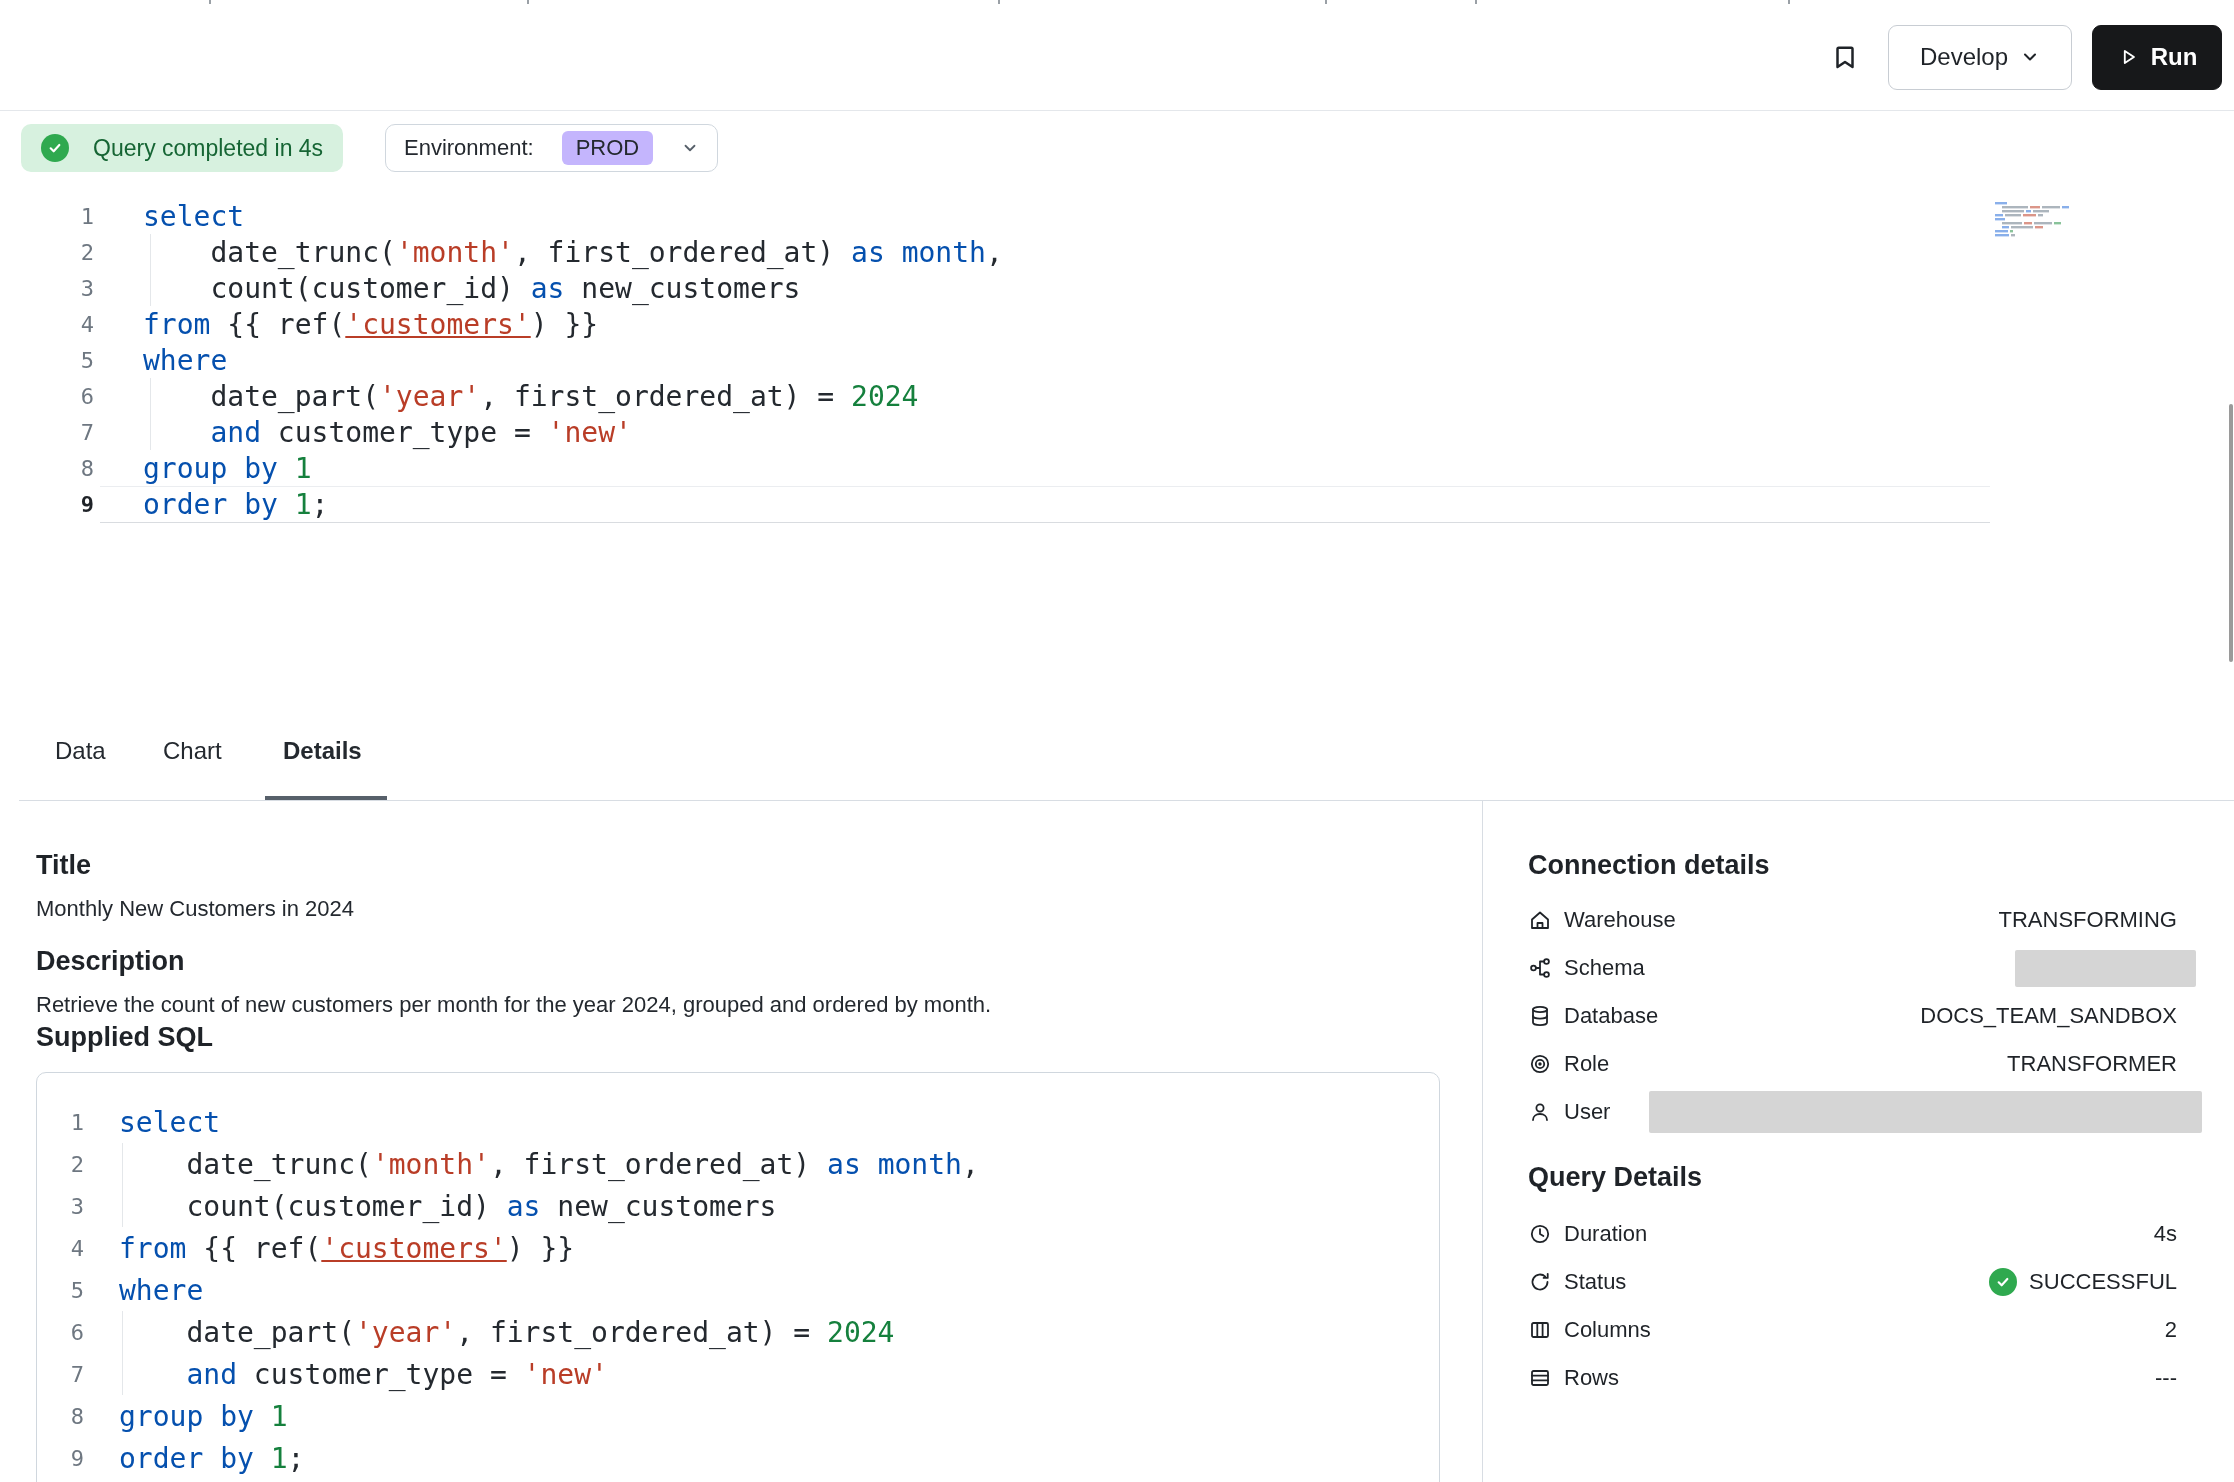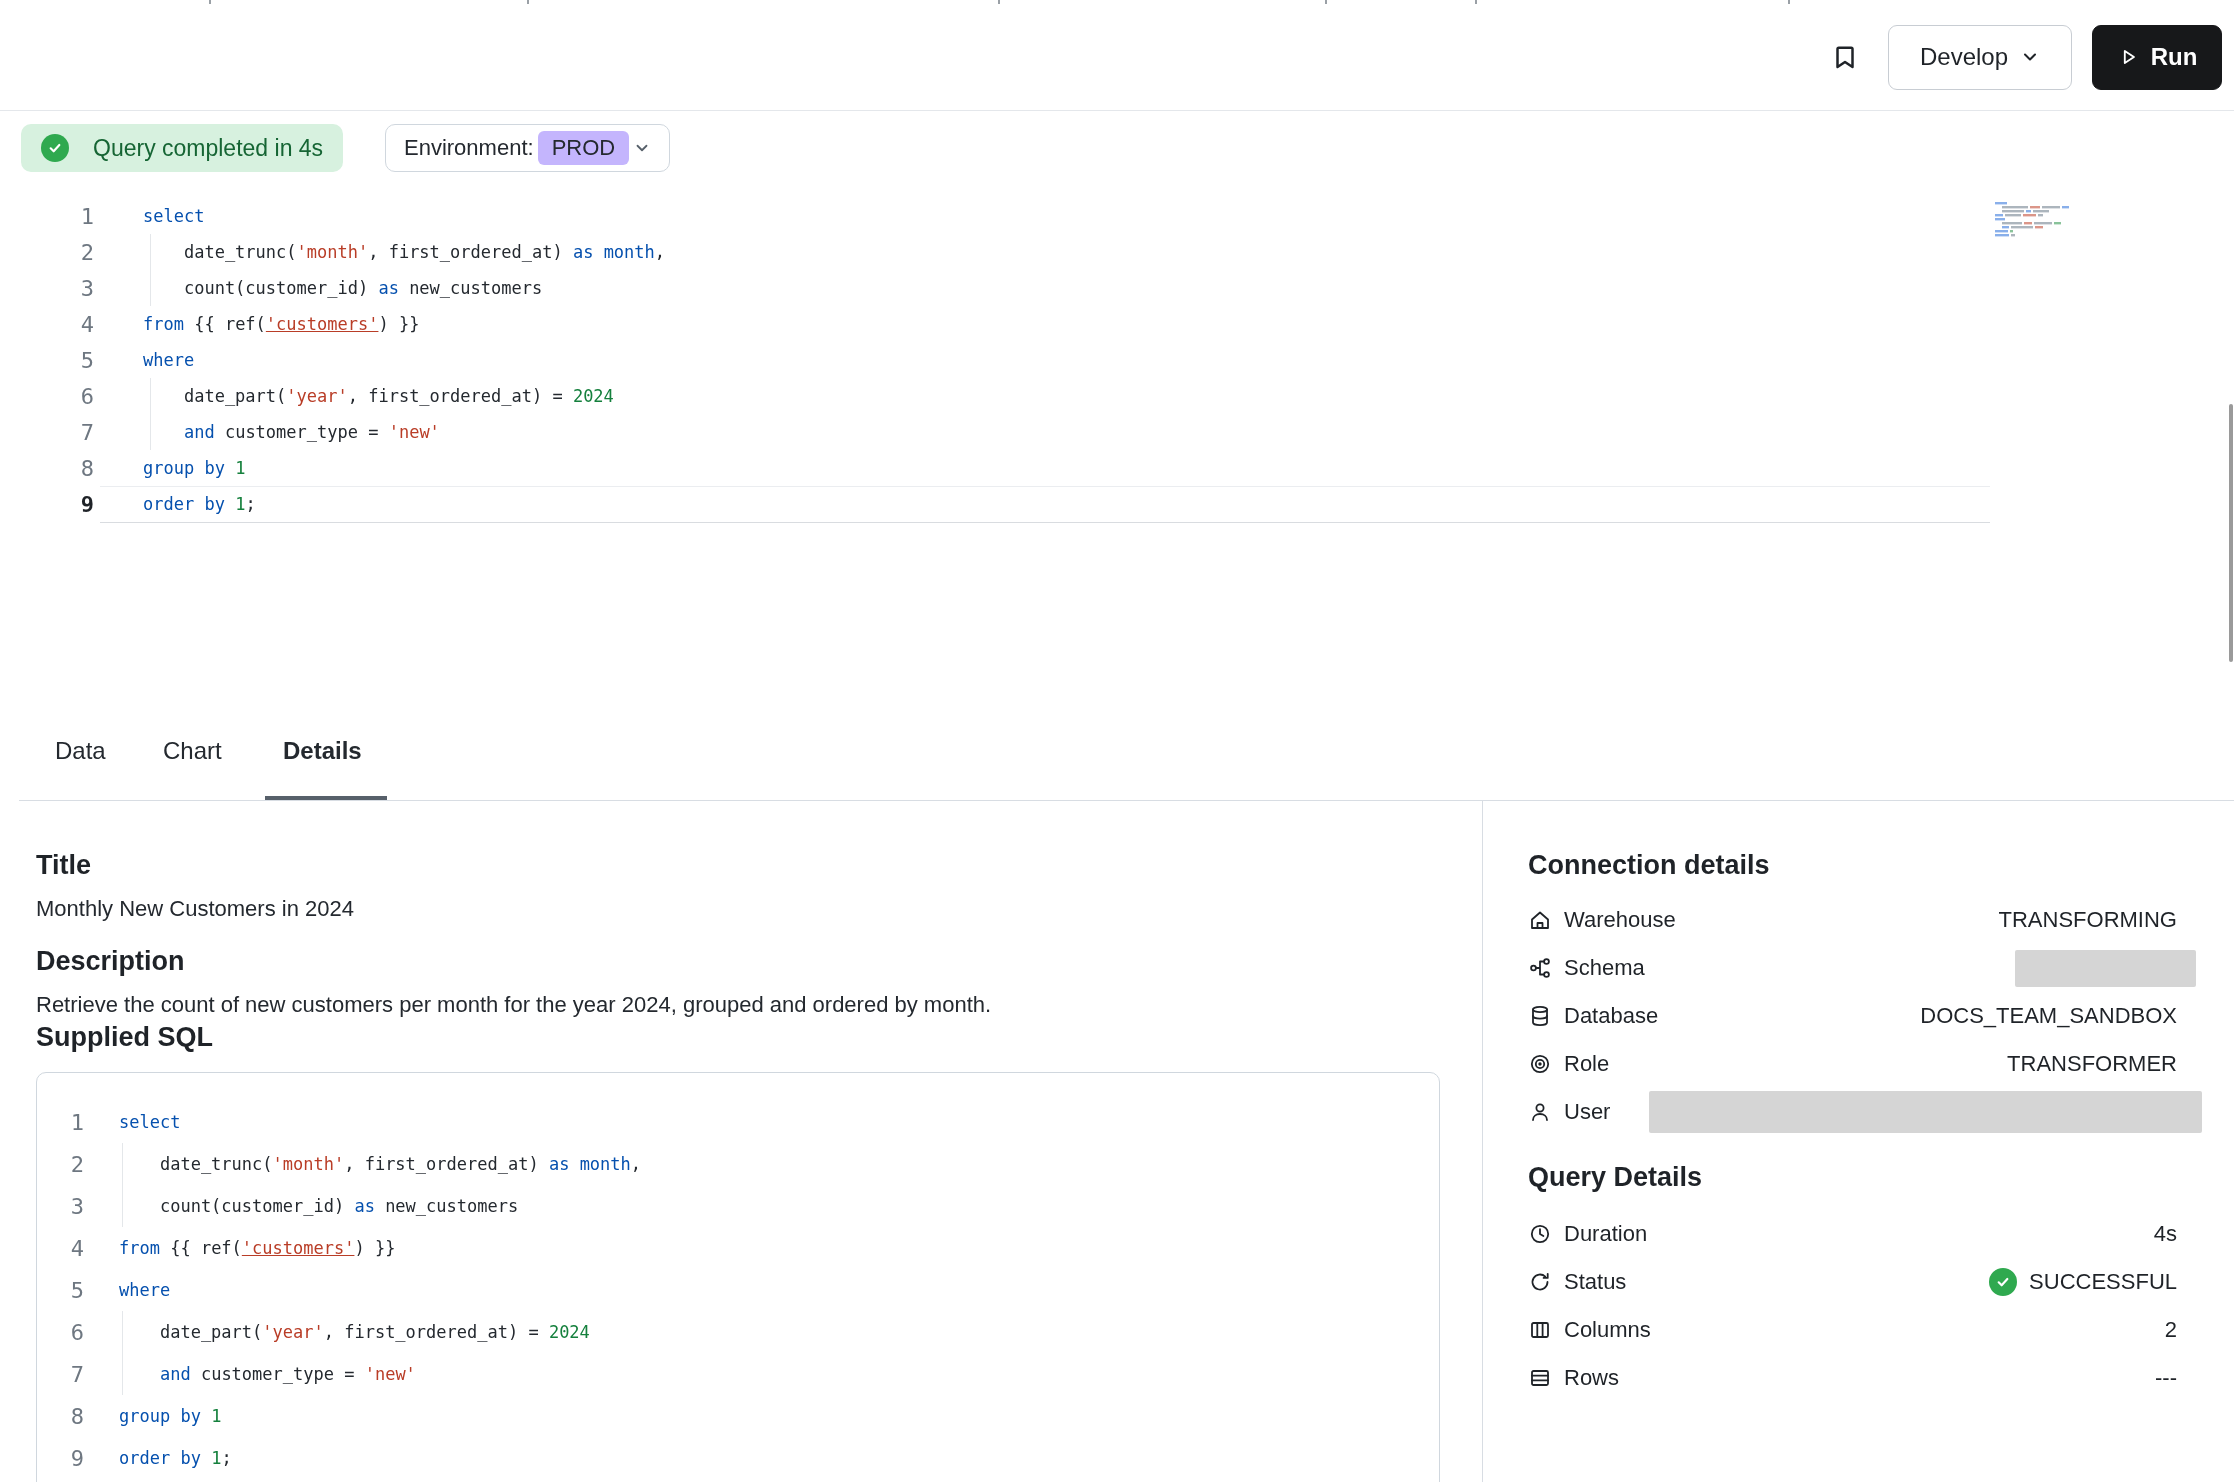--- a/index.html
+++ b/index.html
@@ -23,32 +23,32 @@
   .btn-run { width:130px; background:#17181a; border:1.5px solid #17181a; color:#fff; font-weight:600; }
 
   
   .status-pill { position:absolute; left:21px; top:124px; height:48px; display:inline-flex;
                  align-items:center; gap:24px; padding:0 20px; border-radius:10px;
                  background:#d7f1df; color:#166534; font-size:23px; font-weight:500; }
   .check-circle { width:28px; height:28px; border-radius:50%; background:#2fa94f;
                   display:inline-flex; align-items:center; justify-content:center; flex:0 0 auto; }
   .check-circle svg { width:16px; height:16px; }
   .env-pill { position:absolute; left:385px; top:124px; height:48px; display:inline-flex;
-              align-items:center; gap:4px; padding:0 18px; border-radius:10px;
+              align-items:center; gap:28px; padding:0 18px; border-radius:10px;
               background:#fff; border:1.5px solid #d0d7de; font-size:22px; color:#24292f; cursor:pointer; }
   .env-chip { background:#c4b5fd; border-radius:6px; padding:4px 14px; font-size:22px; color:#24292f; }
 
   
   .editor-main { position:absolute; top:198px; left:0; width:2234px; }
   .code-line { display:flex; align-items:center; }
   .editor-main .code-line { height:36px; }
   .gutter { display:inline-block; text-align:right; font-family:"DejaVu Sans Mono",monospace;
             font-size:22px; color:#6e7781; flex:0 0 auto; }
   .editor-main .gutter { width:94px; }
-  .code-text { font-family:"DejaVu Sans Mono",monospace; font-size:17px; white-space:pre; color:#24292f; }
+  .code-text { font-family:"DejaVu Sans Mono",monospace; font-size:28px; white-space:pre; color:#24292f; }
   .editor-main .code-text { margin-left:49px; }
   .editor-main .code-line.active .gutter { color:#1f2328; font-weight:700; }
   .tok-kw { color:#0550ae; }
   .tok-str { color:#b93d27; }
   .tok-num { color:#15803d; }
   .tok-ref { color:#b93d27; text-decoration:underline; }
   .tok-plain { color:#24292f; }
   .indent-guide { position:absolute; width:1px; background:#e4e7ea; }
   .active-line-box { position:absolute; left:100px; top:486px; width:1890px; height:37px;
                      border-top:1px solid #ebedf0; border-bottom:1px solid #d9dce0; pointer-events:none; }

